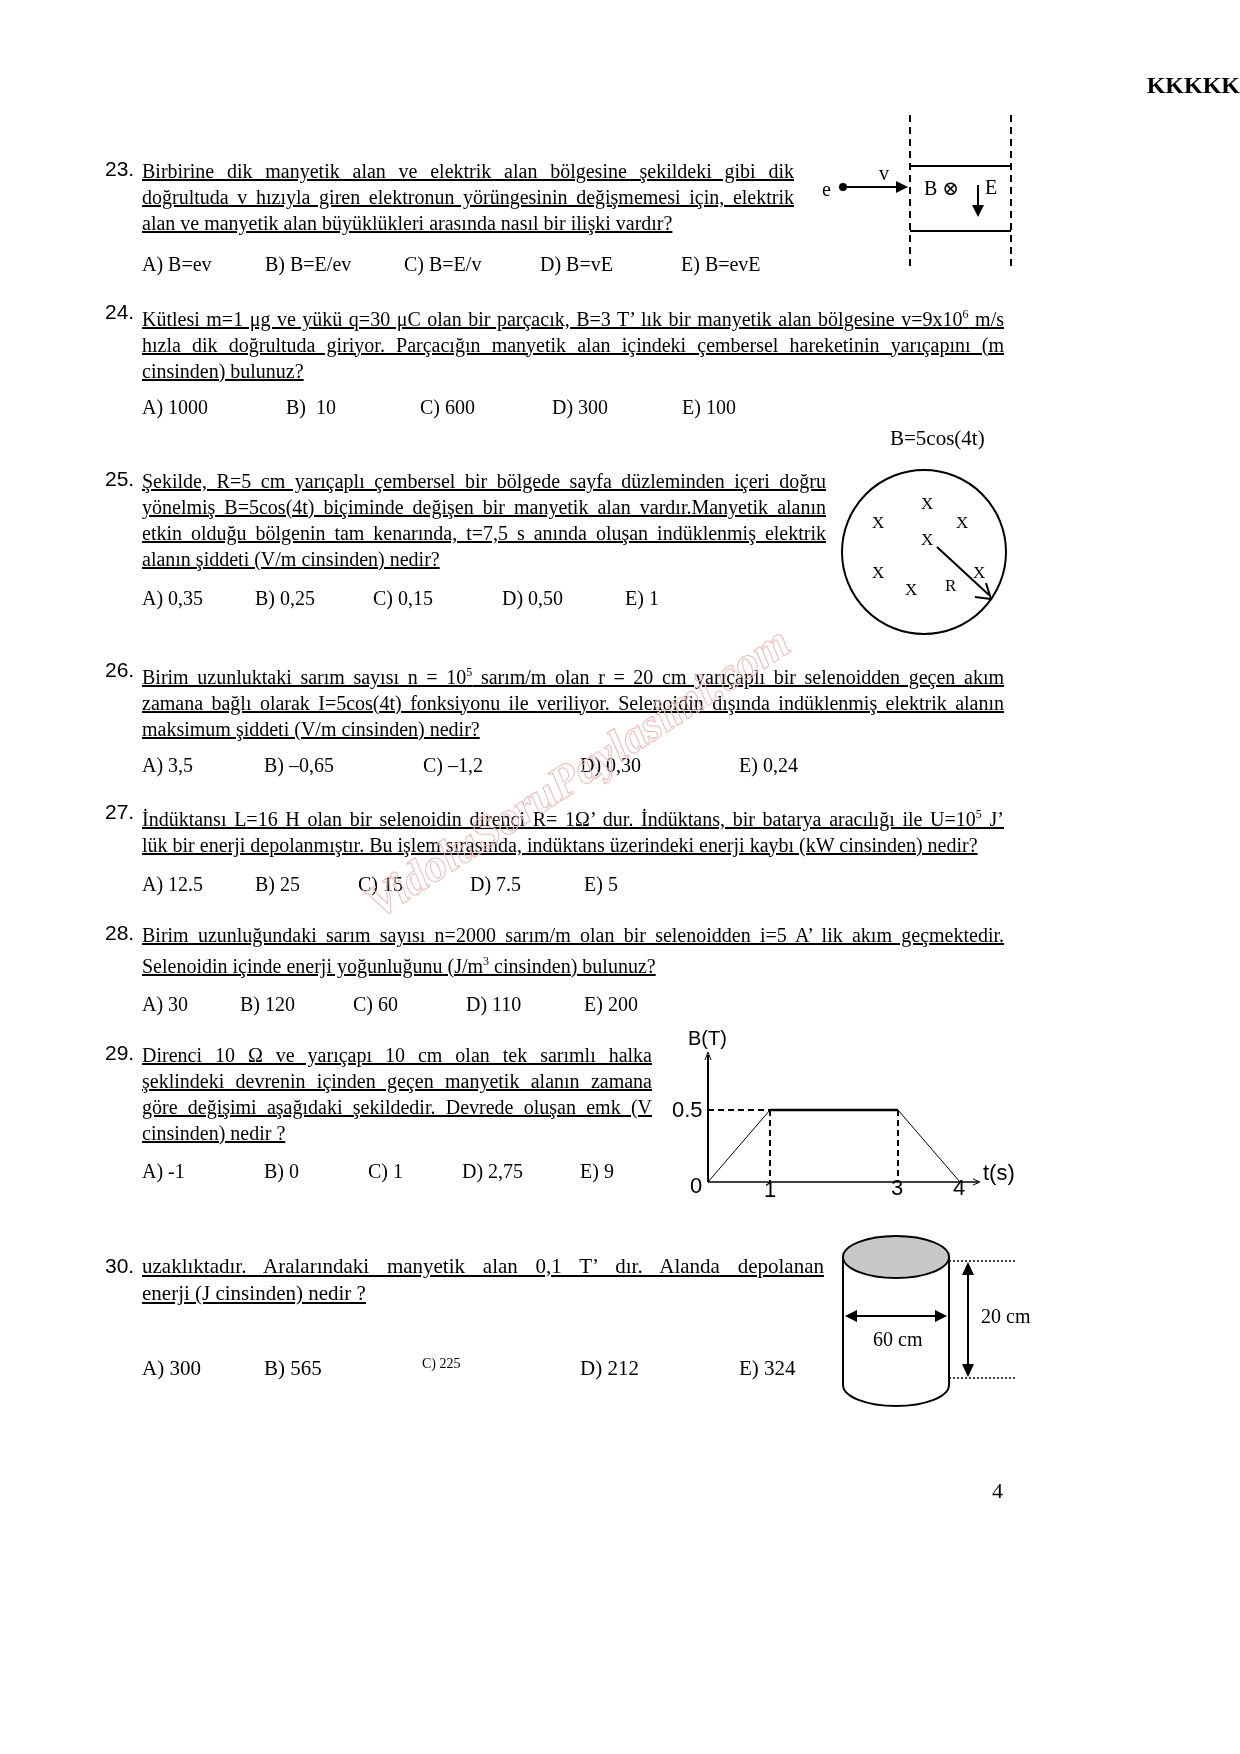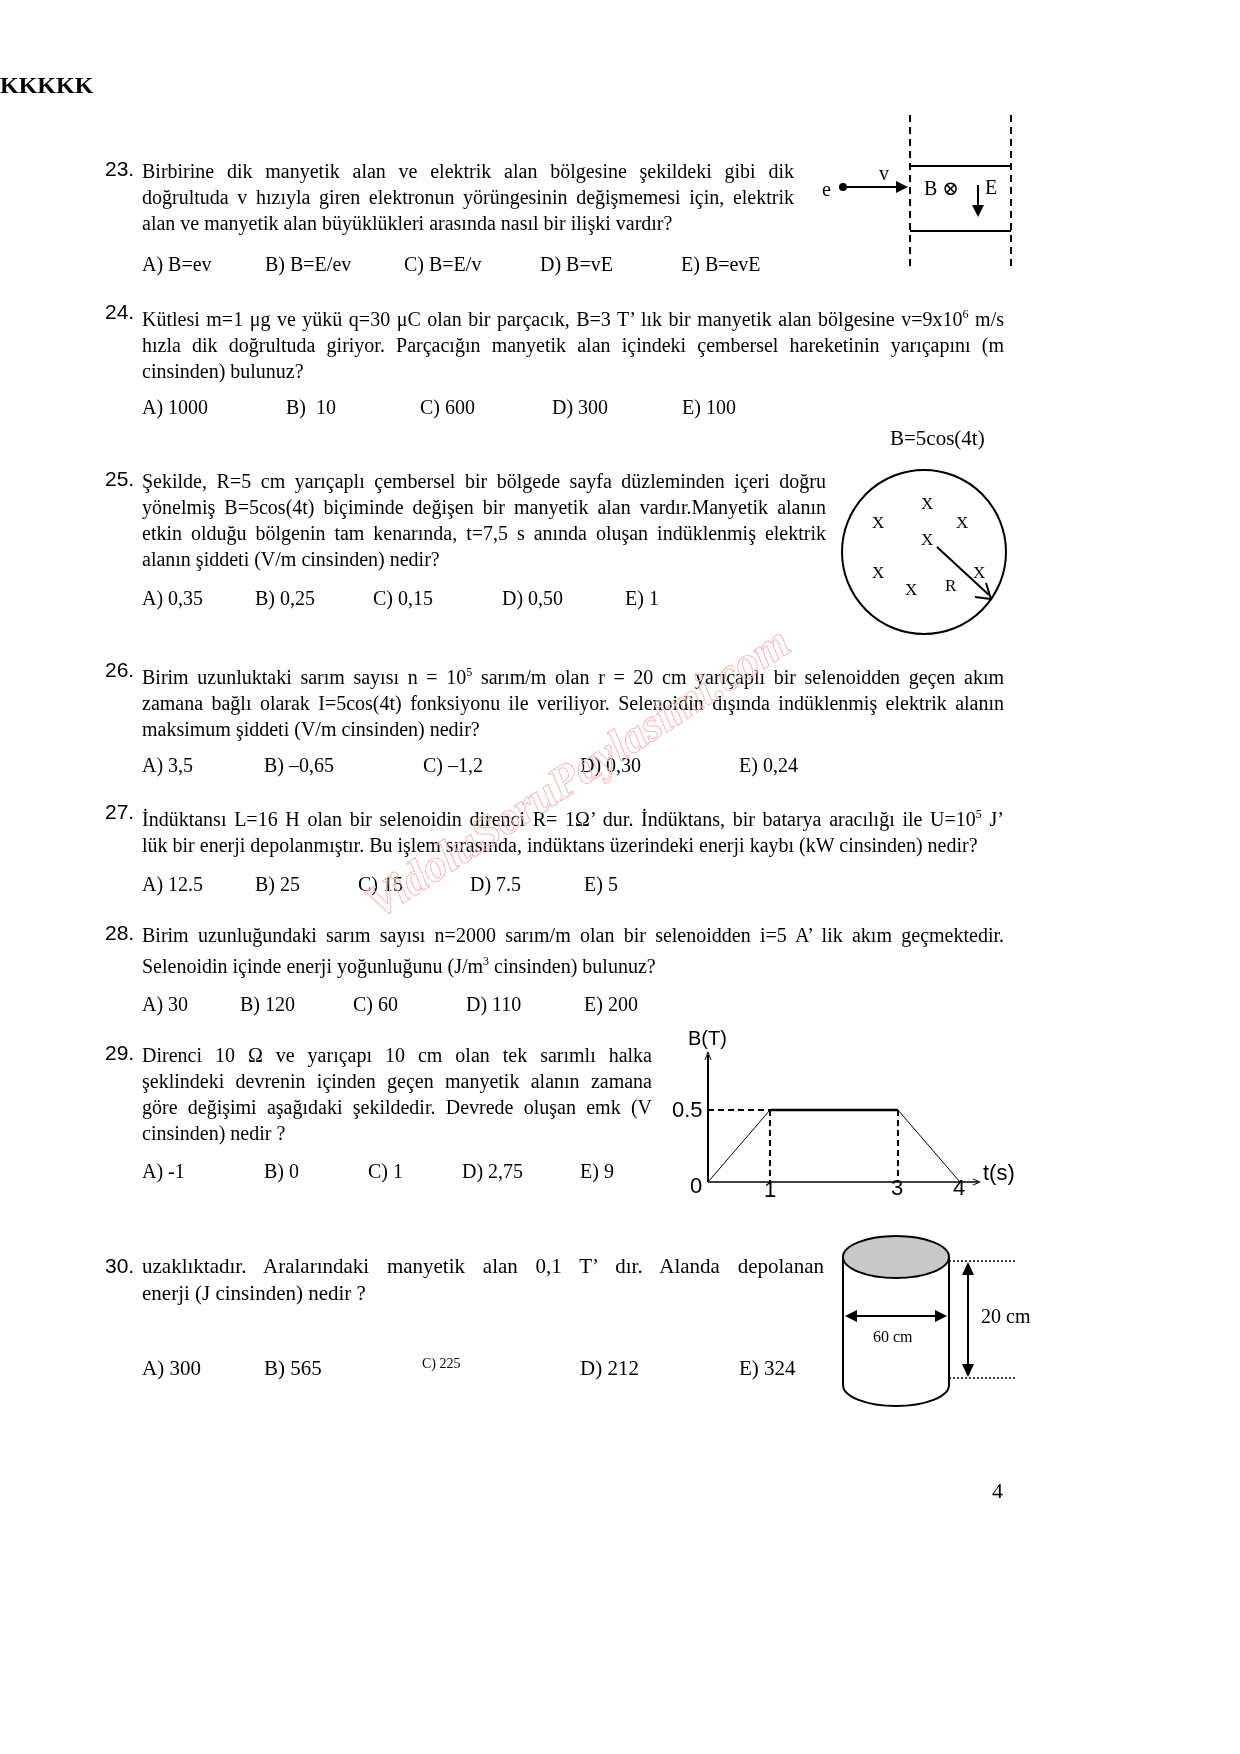--- a/index.html
+++ b/index.html
@@ -1,22 +1,22 @@
 <!DOCTYPE html>
 <html><head>
 <meta charset="utf-8">
 <style>
   html, body { margin: 0; padding: 0; background: #ffffff; }
   body { width: 1240px; height: 1754px; position: relative; overflow: hidden;
          font-family: "Liberation Serif", "DejaVu Serif", serif; color: #000; }
   .abs { position: absolute; }
-  .header { left: 0; width: 1240px; top: 72px; text-align: left; font-weight: bold; font-size: 24px; }
+  .header { left: 0; width: 1240px; top: 72px; text-align: right; font-weight: bold; font-size: 24px; }
   .qnum { font-family: "Liberation Sans", "DejaVu Sans", sans-serif; font-size: 21px; }
   .qtext { font-size: 20px; line-height: 26px; text-align: justify; text-align-last: left; }
-  .qtext .ln { display: block; text-align: justify; text-align-last: justify; white-space: nowrap; }
+  .qtext .ln { display: block; text-align: justify; text-align-last: justify; white-space: nowrap; text-decoration: underline; }
   .qtext .ln.last { text-align-last: left; }
   .opt { font-size: 20px; white-space: nowrap; }
   .fig-label { font-size: 20px; }
   .sans { font-family: "Liberation Sans", "DejaVu Sans", sans-serif; }
   .pagenum { font-size: 22px; }
   .watermark { left: 370px; top: 880px; transform: rotate(-33deg); transform-origin: left center;
                font-family: "Liberation Serif", serif; font-weight: bold; font-style: italic;
                font-size: 46px; color: transparent; -webkit-text-stroke: 1px #f2b8b8;
                white-space: nowrap; pointer-events: none; }
   svg { position: absolute; overflow: visible; }
@@ -179,18 +179,18 @@
   <path d="M843,1385 A53,21 0 0 0 949,1385" fill="none" stroke="#000" stroke-width="2"></path>
   <line x1="852" y1="1316" x2="940" y2="1316" stroke="#000" stroke-width="2"></line>
   <polygon points="845,1316 857,1310 857,1322" fill="#000"></polygon>
   <polygon points="947,1316 935,1310 935,1322" fill="#000"></polygon>
   <line x1="949" y1="1261" x2="1016" y2="1261" stroke="#000" stroke-width="1.5" stroke-dasharray="2,2"></line>
   <line x1="949" y1="1378" x2="1016" y2="1378" stroke="#000" stroke-width="1.5" stroke-dasharray="2,2"></line>
   <line x1="968" y1="1270" x2="968" y2="1369" stroke="#000" stroke-width="2"></line>
   <polygon points="968,1262 962,1275 974,1275" fill="#000"></polygon>
   <polygon points="968,1377 962,1364 974,1364" fill="#000"></polygon>
 </svg>
-<div class="abs fig-label" style="left:873px;top:1328px;font-size:16px">60 cm</div>
+<div class="abs fig-label" style="left:873px;top:1328px;font-size:20px">60 cm</div>
 <div class="abs fig-label" style="left:981px;top:1305px;font-size:20px">20 cm</div>
 
 <div class="abs watermark">VidoluSoruPaylasimi.com</div>
 
 <div class="abs pagenum" style="left:992px;top:1478px">4</div>
 
 </body></html>

